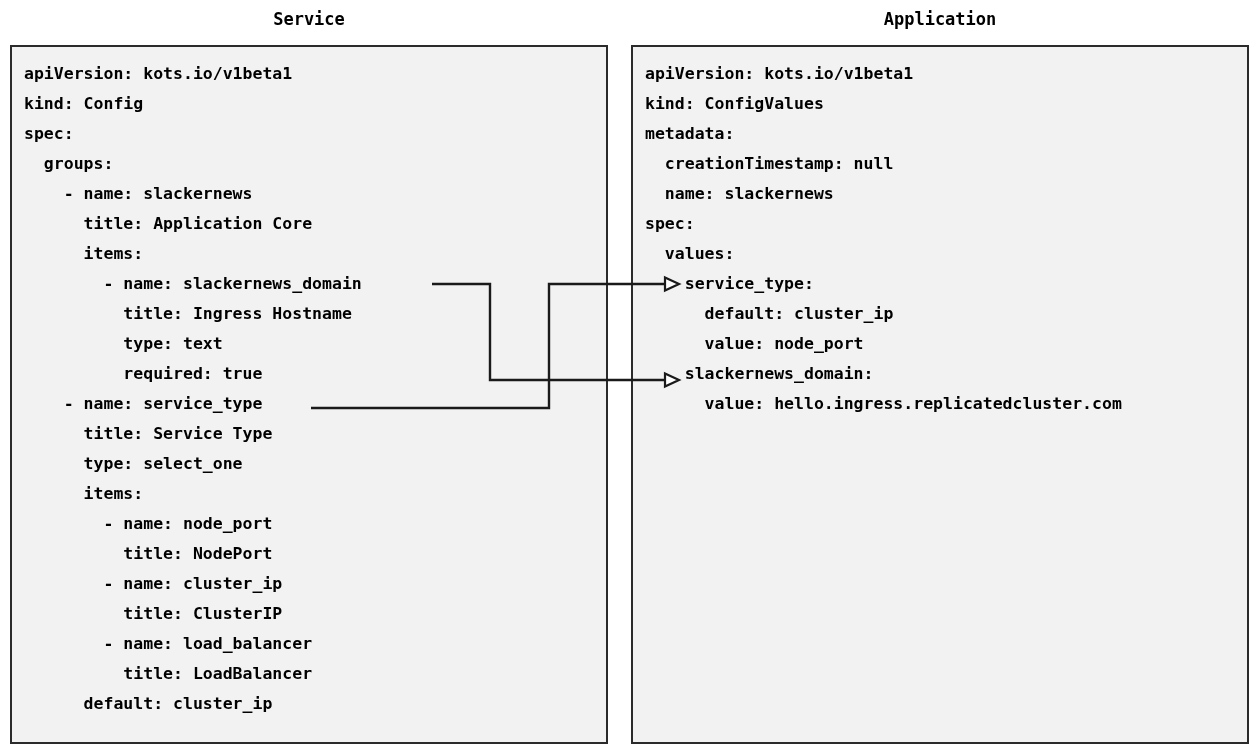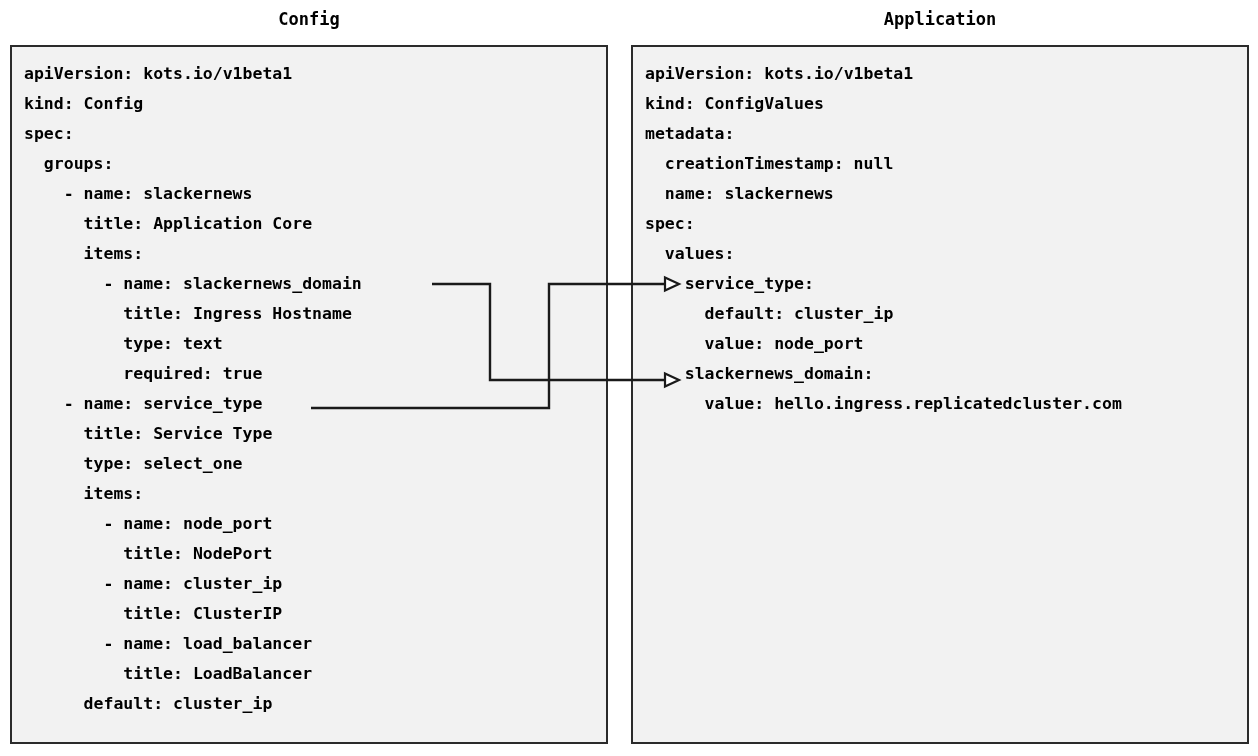--- a/index.html
+++ b/index.html
@@ -81,21 +81,21 @@
     stroke: #1a1a1a;
     stroke-width: 2.2;
     stroke-linejoin: miter;
   }
 </style>
 </head>
 <body>
 
 <div id="canvas">
 
-  <div id="title-config" class="panel-title">Config</div>
+  <div id="title-config" class="panel-title">Service</div>
 
   <div id="panel-config" class="panel">
     <pre class="yaml">apiVersion: kots.io/v1beta1
 kind: Config
 spec:
   groups:
     - name: slackernews
       title: Application Core
       items:
         - name: slackernews_domain

